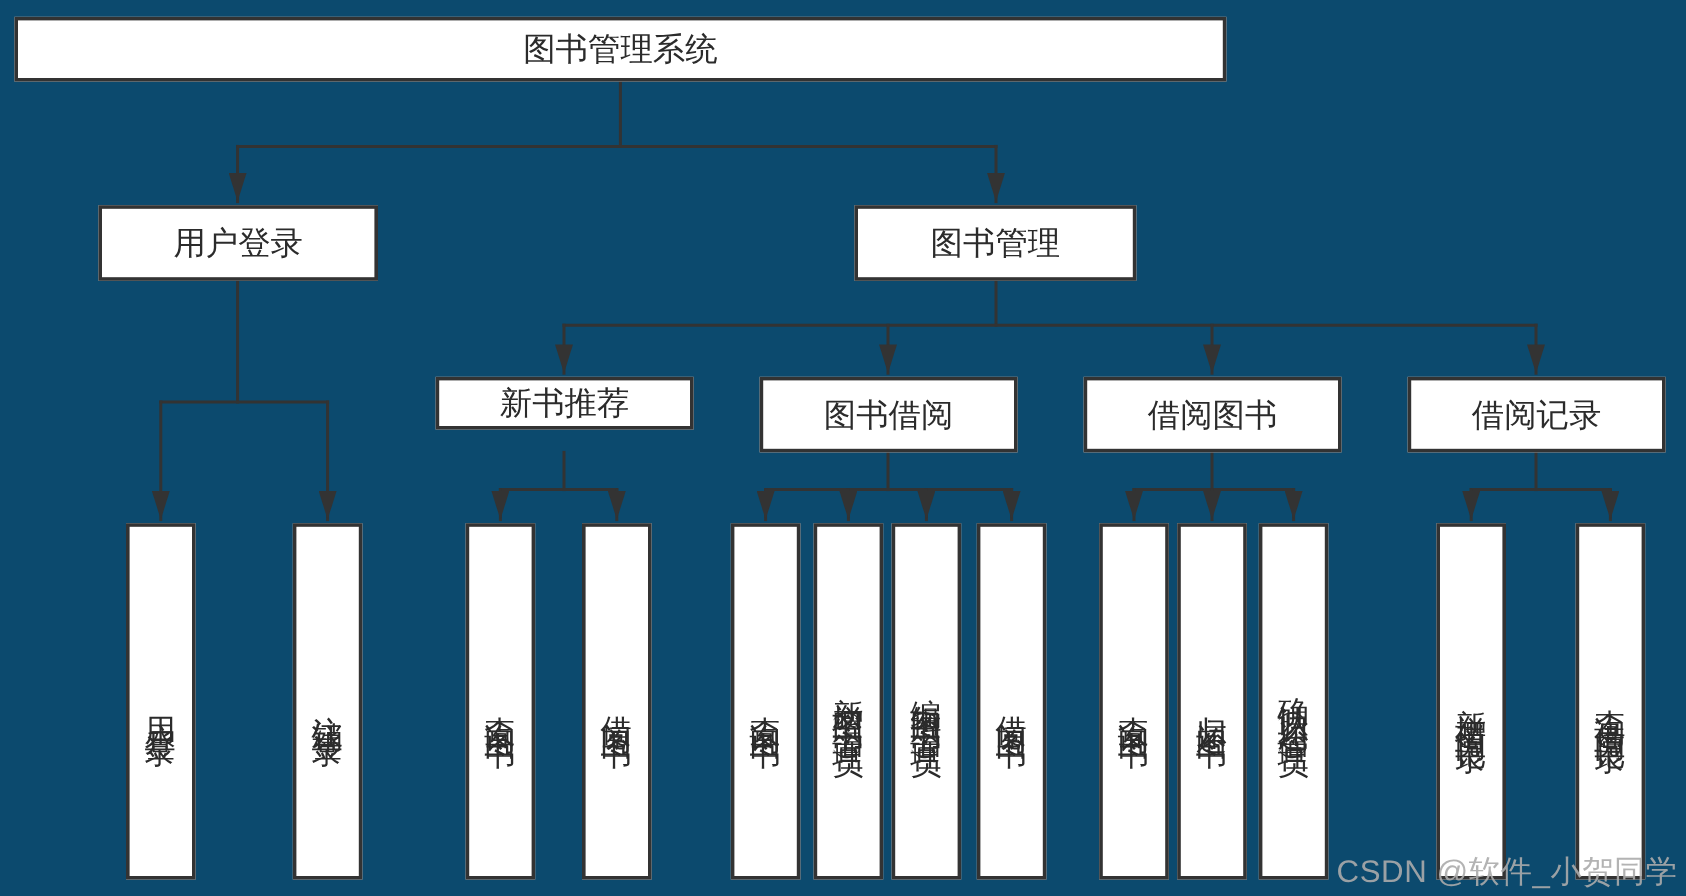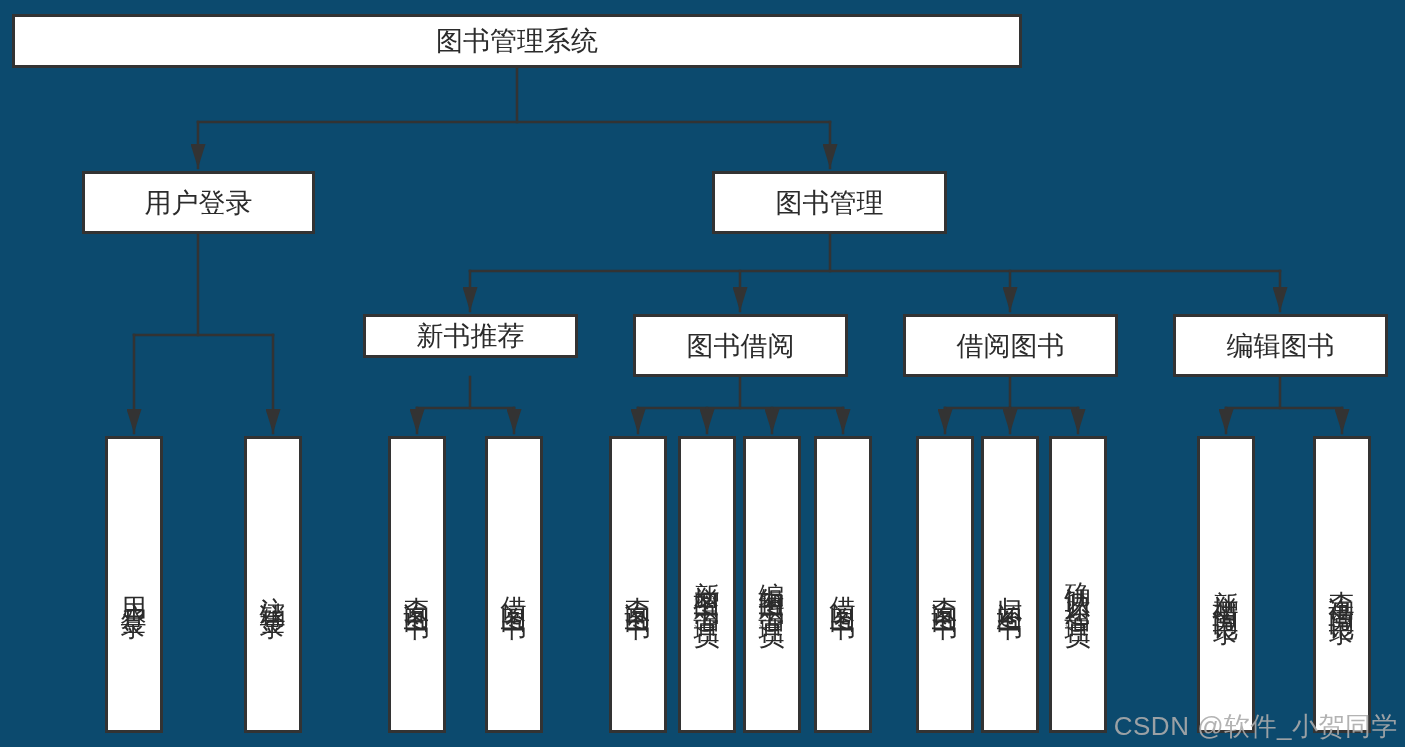--- a/index.html
+++ b/index.html
@@ -150,21 +150,21 @@
   <div class="hnode" style="left:363px; top:314px; width:215px; height:44px;">
     <span>新书推荐</span>
   </div>
   <div class="hnode" style="left:633px; top:314px; width:215px; height:63px;">
     <span>图书借阅</span>
   </div>
   <div class="hnode" style="left:903px; top:314px; width:215px; height:63px;">
     <span>借阅图书</span>
   </div>
   <div class="hnode" style="left:1173px; top:314px; width:215px; height:63px;">
-    <span>编辑图书</span>
+    <span>借阅记录</span>
   </div>
 
   <div class="vnode" style="left:105px;">
     <span class="vlabel">用户登录</span>
   </div>
   <div class="vnode" style="left:244px;">
     <span class="vlabel">注销登录</span>
   </div>
 
   <div class="vnode" style="left:388px;">

